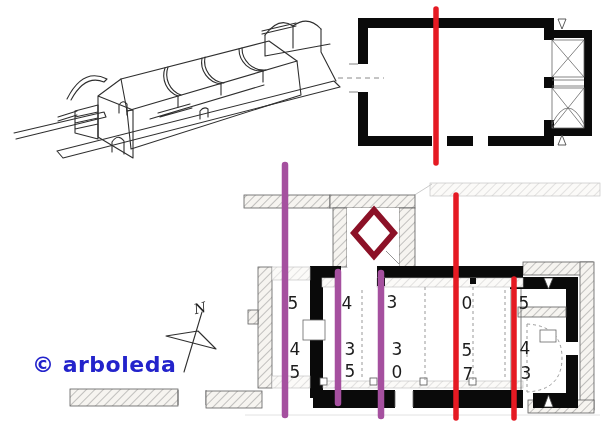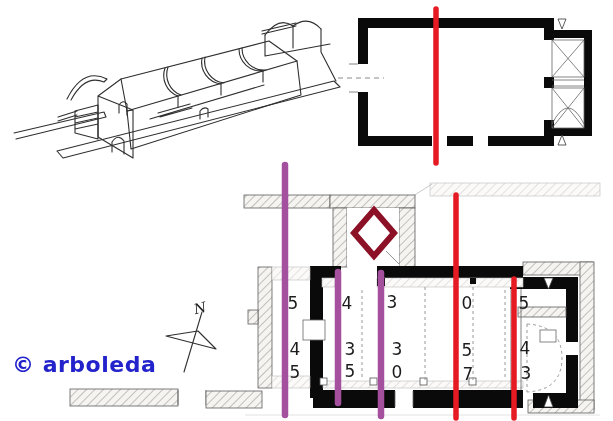--- a/index.html
+++ b/index.html
@@ -11,21 +11,21 @@
   .h1rect{fill:url(#h1);stroke:#5e5e5e;stroke-width:0.8;}
   .h2rect{fill:url(#h2);stroke:#bdbdbd;stroke-width:0.6;}
   .thin{stroke:#666;stroke-width:0.8;fill:none;}
   .dash{stroke:#999;stroke-width:1;fill:none;stroke-dasharray:3 3;}
   .dashb{stroke:#8a8a8a;stroke-width:1;fill:none;stroke-dasharray:5 4;}
   .maroon{stroke:var(--marker-maroon);stroke-width:6;fill:none;stroke-linejoin:miter;}
   .purple-line{stroke:var(--overlay-purple);stroke-width:6.5;stroke-linecap:round;fill:none;}
   .red-line{stroke:var(--overlay-red);stroke-width:5.5;stroke-linecap:round;fill:none;}
   .plannum{font:17px "DejaVu Sans",sans-serif;fill:#1c1c1c;text-anchor:middle;}
   .nlabel{font:italic 14px "DejaVu Serif",serif;fill:#222;text-anchor:middle;}
-  .watermark{position:absolute;left:12px;top:352px;font:bold 22px "DejaVu Sans",sans-serif;
+  .watermark{position:absolute;left:32px;top:352px;font:bold 22px "DejaVu Sans",sans-serif;
              color:var(--watermark-blue);letter-spacing:0.5px;text-align:center;}
 </style>
 </head>
 <body>
 
 <div class="stage">
 
 <svg width="613" height="421" viewBox="0 0 613 421">
   <defs>
     <pattern id="h1" patternUnits="userSpaceOnUse" width="6" height="6" patternTransform="rotate(45)">

